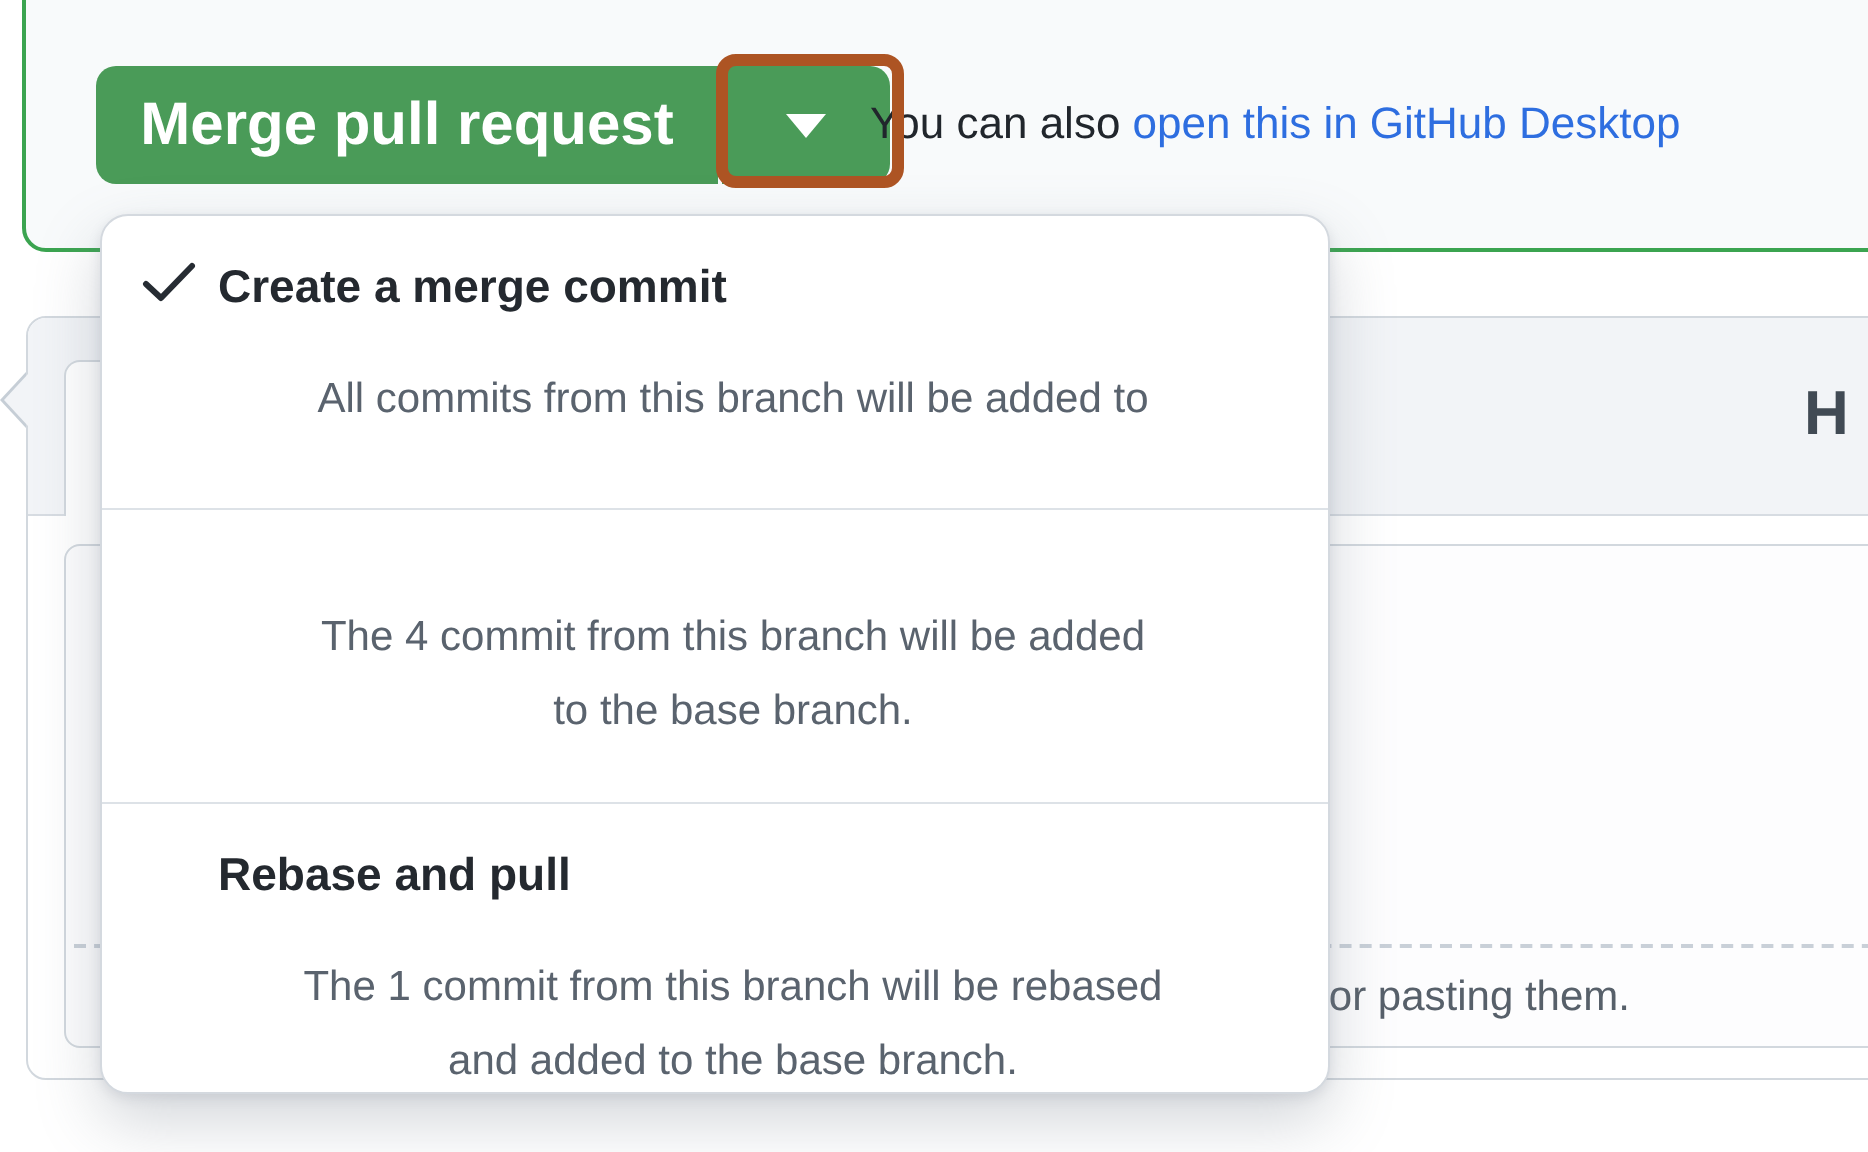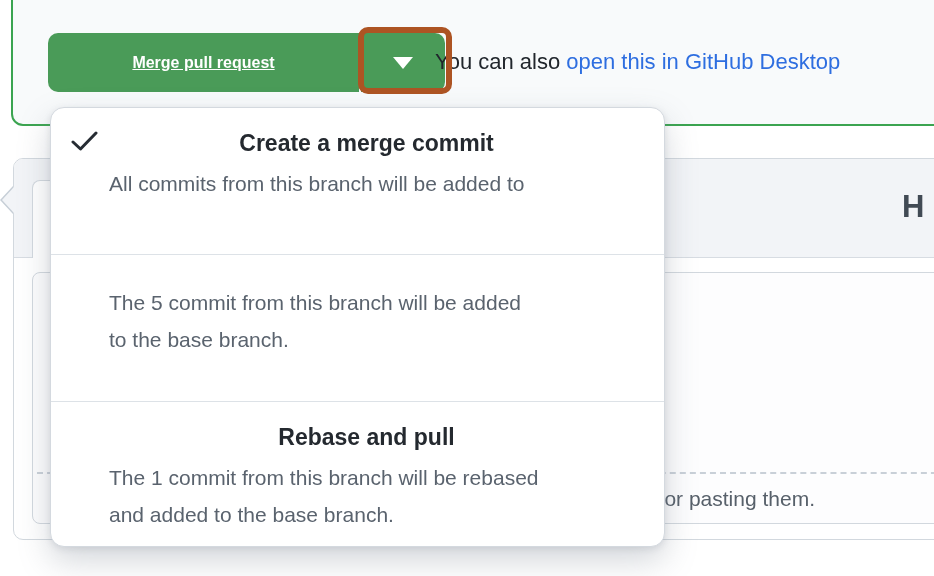--- a/index.html
+++ b/index.html
@@ -10,22 +10,22 @@
   }
   
   .merge-box{
     position:absolute; left:11px; top:-24px; width:980px; height:150px;
     border:2px solid var(--box_border_green,#3ba450); border-radius:12px;
     background:#f8fafb; box-sizing:border-box;
   }
   .btn-main{
     position:absolute; left:48px; top:33px; width:311px; height:59px;
     background:var(--button_green,#4a9b58); border-radius:10px 0 0 10px;
-    color:#fff; font-size:16px; font-weight:700;
-    display:flex; align-items:center; justify-content:center; cursor:pointer;text-decoration:underline;
+    color:#fff; font-size:30px; font-weight:700;
+    display:flex; align-items:center; justify-content:center; cursor:pointer;
   }
   .btn-caret{
     position:absolute; left:361px; top:33px; width:84px; height:59px;
     background:var(--button_green,#4a9b58); border-radius:0 10px 10px 0;
     display:flex; align-items:center; justify-content:center; cursor:pointer;
   }
   .caret-down{
     width:0; height:0;
     border-left:10px solid transparent; border-right:10px solid transparent;
     border-top:12px solid #ffffff;
@@ -88,22 +88,22 @@
     position:absolute; left:50px; top:107px; width:615px; height:440px;
     background:#ffffff; border:1px solid #d4d9df; border-radius:14px;
     box-shadow:0 14px 32px rgba(120,130,142,0.32), 0 2px 6px rgba(120,130,142,0.18);
     z-index:10; box-sizing:border-box;
   }
   .mi{
     position:relative; box-sizing:border-box; height:146px;
     padding:21px 40px 0 58px; cursor:pointer;
   }
   .mi + .mi{ border-top:1px solid #dde2e7; height:147px; }
-  .mi-title{ font-size:23px; font-weight:700; color:#24292f; line-height:28px;text-align:center; }
-  .mi-desc{ margin-top:8px; }
+  .mi-title{ font-size:23px; font-weight:700; color:#24292f; line-height:28px; }
+  .mi-desc{ margin-top:24px;text-align:center; }
   .mi-desc div{ font-size:21px; color:#5a636e; line-height:37px; white-space:nowrap; }
   .check{ position:absolute; left:20px; top:22px; }
 </style>
 </head>
 <body>
 
 <div class="stage">
 
   <div class="merge-box"></div>
 
@@ -138,21 +138,21 @@
         <polyline points="2,12 9.5,19 25,3" fill="none" stroke="#262c33" stroke-width="3" stroke-linecap="round" stroke-linejoin="round"></polyline>
       </svg>
       <div class="mi-title">Create a merge commit</div>
       <div class="mi-desc">
         <div>All commits from this branch will be added to</div>
       </div>
     </div>
 
     <div class="mi">
       <div class="mi-desc">
-        <div>The 5 commit from this branch will be added</div>
+        <div>The 4 commit from this branch will be added</div>
         <div>to the base branch.</div>
       </div>
     </div>
 
     <div class="mi">
       <div class="mi-title">Rebase and pull</div>
       <div class="mi-desc">
         <div>The 1 commit from this branch will be rebased</div>
         <div>and added to the base branch.</div>
       </div>

